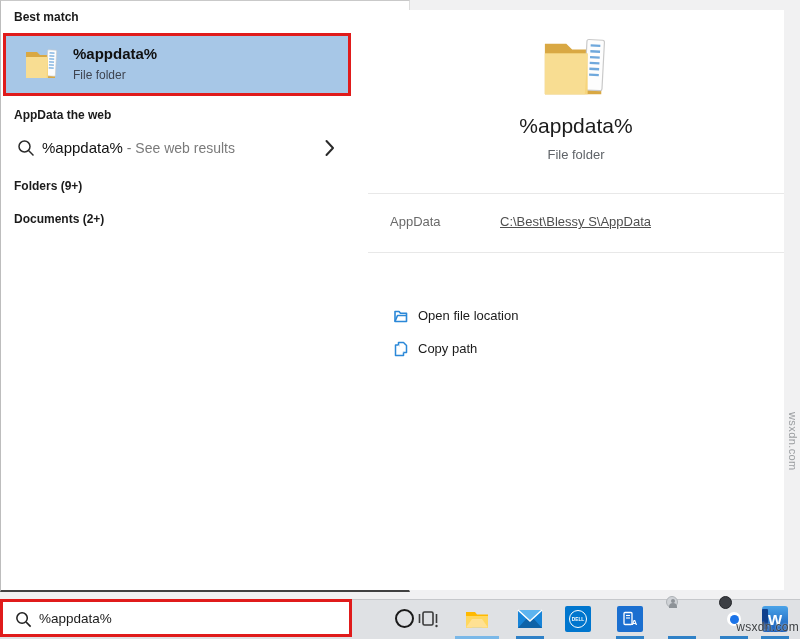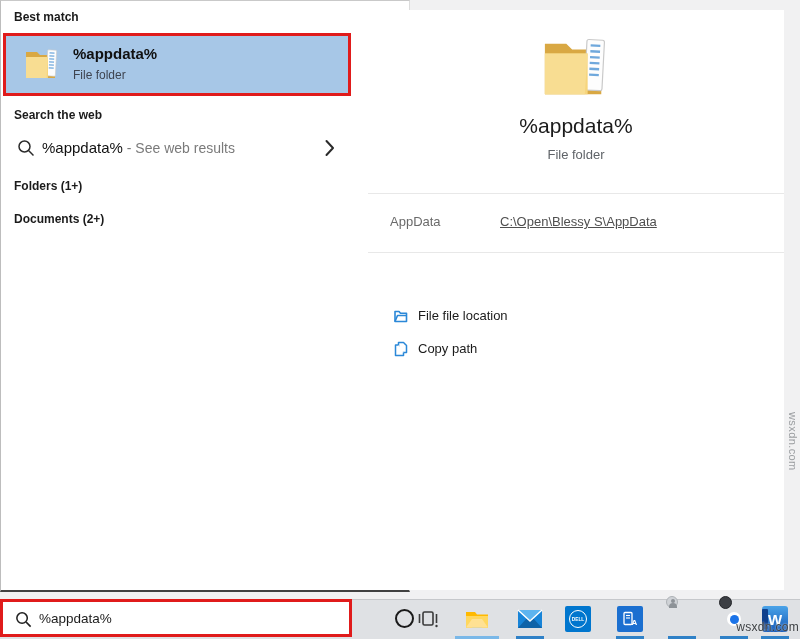--- a/index.html
+++ b/index.html
@@ -123,40 +123,40 @@
               <line x1="26" y1="22" x2="31" y2="22"></line>
           </g>
           <path d="M3 11 h22 v21 H3 z" fill="#f6d57d"></path>
           <path d="M3 11 h22 l-1.5 21 H3 z" fill="#f8dd92"></path>
         </svg>
       </span>
       <div class="best-title">%appdata%</div>
       <div class="best-sub">File folder</div>
     </div>
 
-    <div class="section-header hdr-web">Search the web</div>
+    <div class="section-header hdr-web">AppData the web</div>
 
     <div class="web-row">
       <span class="mag">
         <svg width="20" height="20" viewBox="0 0 20 20">
           <circle cx="8.5" cy="8.5" r="5.5" fill="none" stroke="#2b2b2b" stroke-width="1.5"></circle>
           <line x1="12.8" y1="12.8" x2="17.5" y2="17.5" stroke="#2b2b2b" stroke-width="1.5"></line>
         </svg>
       </span>
       <div class="web-text">
         <span>%appdata%</span><span class="web-suffix"> - See web results</span>
       </div>
       <span class="web-chevron">
         <svg width="10" height="18" viewBox="0 0 10 18">
           <path d="M1.5 2 L8 9 L1.5 16" fill="none" stroke="#2b2b2b" stroke-width="2" stroke-linecap="round" stroke-linejoin="round"></path>
         </svg>
       </span>
     </div>
 
-    <div class="section-header hdr-folders">Folders (1+)</div>
+    <div class="section-header hdr-folders">Folders (9+)</div>
 
     <div class="section-header hdr-docs">Documents (2+)</div>
   </div>
 
   <div class="preview-card">
 
     <span class="preview-folder">
       <svg width="76" height="70" viewBox="0 0 38 36">
         <path d="M3 6 h11 l3 3 h15 v23 H3 z" fill="#d9a843"></path>
         <rect x="24" y="4" width="9" height="26" rx="1" fill="#fdfdfd" stroke="#c9c9c9" stroke-width="0.6" transform="rotate(3 28 17)"></rect>
@@ -172,33 +172,33 @@
         <path d="M3 11 h22 l-1.5 21 H3 z" fill="#f8dd92"></path>
       </svg>
     </span>
 
     <div class="preview-title">%appdata%</div>
     <div class="preview-sub">File folder</div>
 
     <div class="divider div1"></div>
 
     <div class="loc-label">AppData</div>
-    <div class="loc-link">C:\Open\Blessy S\AppData</div>
+    <div class="loc-link">C:\Best\Blessy S\AppData</div>
 
     <div class="divider div2"></div>
 
 
     <div class="action-row act2">
       <span class="aicon">
         <svg width="18" height="18" viewBox="0 0 18 18">
           <path d="M3 4.5 h4 l1.5 1.8 h6 V14.5 H3 z" fill="none" stroke="#2b88d8" stroke-width="1.6" stroke-linejoin="round"></path>
           <path d="M3 14.5 L5.5 8.5 h9" fill="none" stroke="#2b88d8" stroke-width="1.6" stroke-linejoin="round"></path>
         </svg>
       </span>
-      <span class="action-label">File file location</span>
+      <span class="action-label">Open file location</span>
     </div>
 
     <div class="action-row act3">
       <span class="aicon">
         <svg width="18" height="18" viewBox="0 0 18 18">
           <path d="M6.5 2.5 h5 l3 3 v7 h-8 z" fill="none" stroke="#2b88d8" stroke-width="1.5" stroke-linejoin="round"></path>
           <path d="M6.5 5 H3.5 V15.5 H11.5 V12.5" fill="#ffffff" stroke="#2b88d8" stroke-width="1.5" stroke-linejoin="round"></path>
         </svg>
       </span>
       <span class="action-label">Copy path</span>

